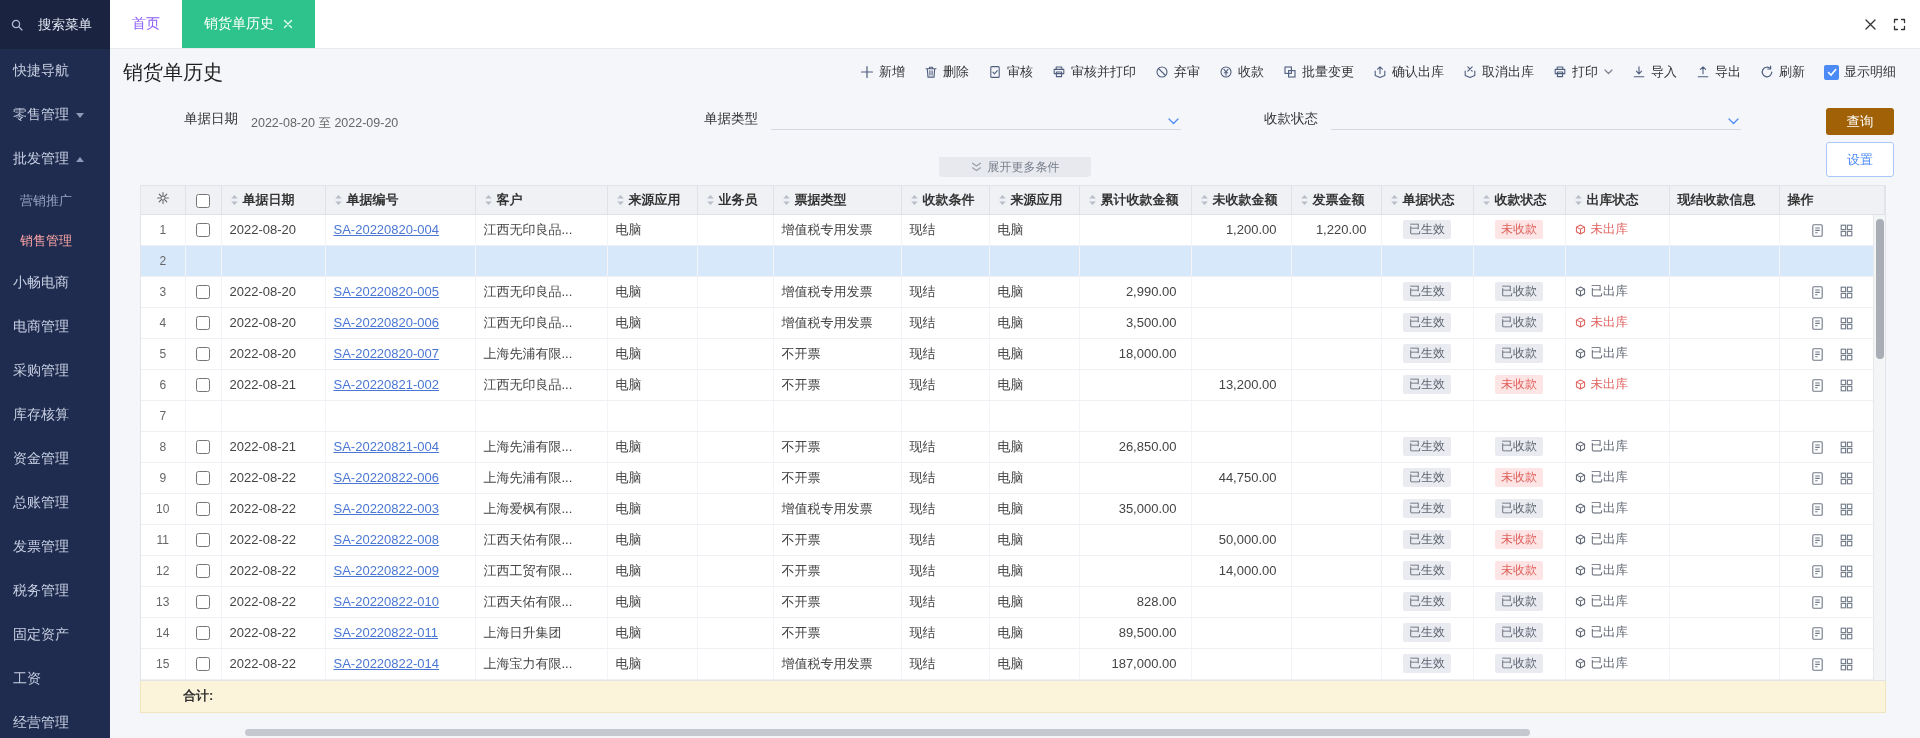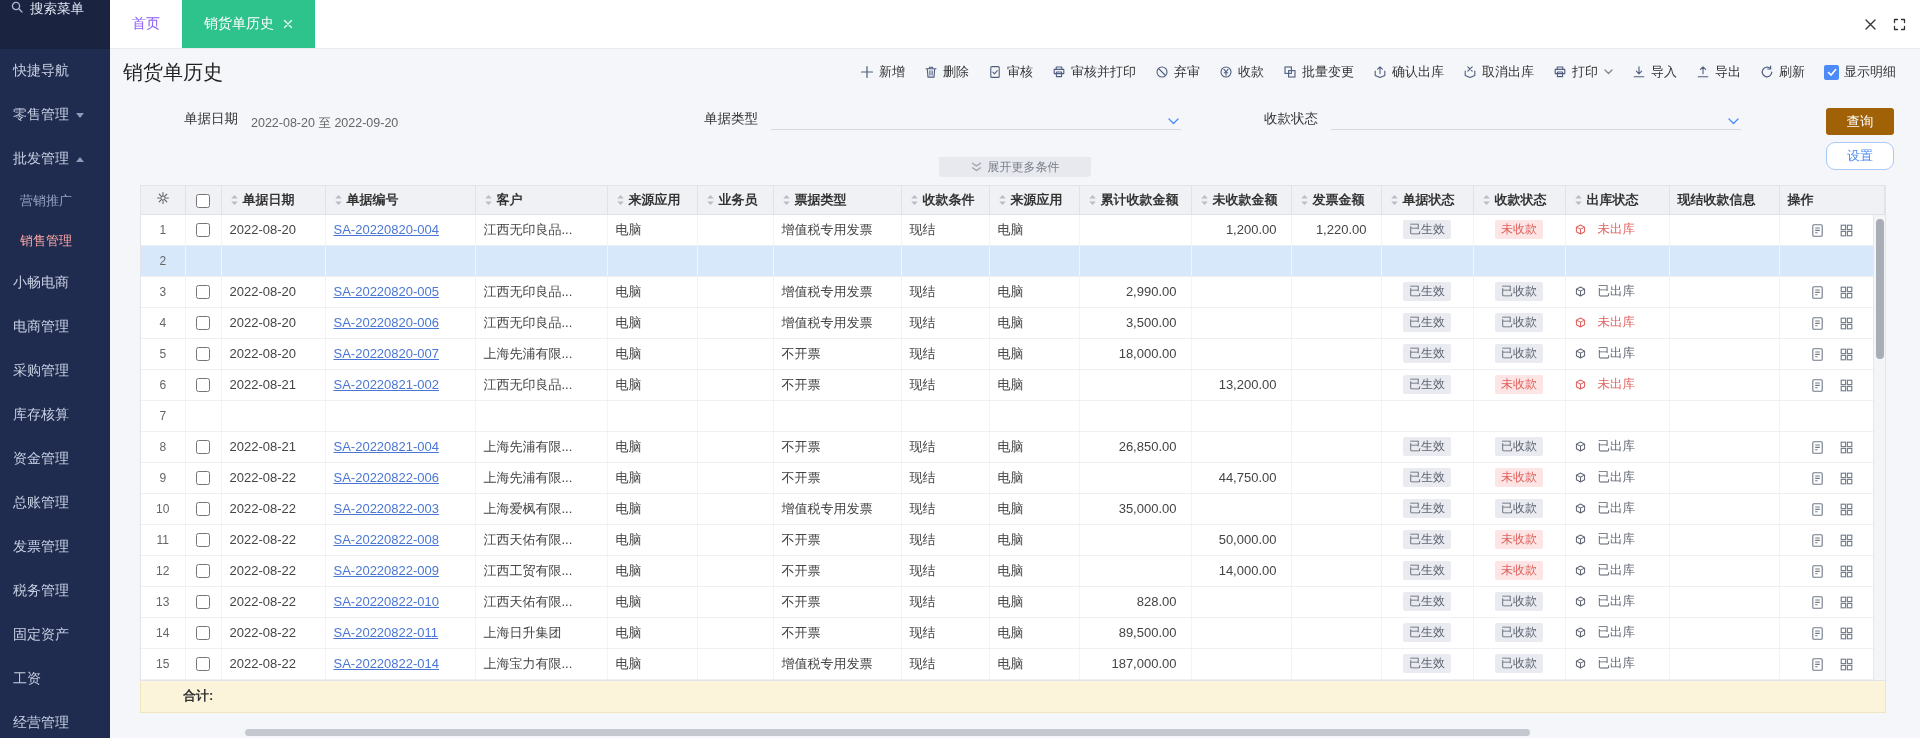--- a/index.html
+++ b/index.html
@@ -1,21 +1,21 @@
 <!DOCTYPE html>
 <html><head>
 <meta charset="utf-8">
 <style>
 *{margin:0;padding:0;box-sizing:border-box}
 html,body{width:1920px;height:738px;overflow:hidden;background:#fff;
   font-family:"Liberation Sans","DejaVu Sans",sans-serif}
 .app{display:flex;width:100%;height:100%}
 
 .sidebar{width:110px;flex:0 0 110px;background:#202c4f;display:flex;flex-direction:column;overflow:hidden}
-.sidebar-search{height:49px;flex:0 0 49px;display:flex;gap:6px;padding-left:10px;
+.sidebar-search{height:49px;flex:0 0 49px;display:flex;align-items:center;gap:14px;padding-left:10px;
   background:#1a2440;color:#dfe4f0;font-size:13.5px;cursor:pointer;white-space:nowrap}
 .sidebar-search .icon{display:inline-flex;color:#aeb8d2}
 .side-item{height:44px;display:flex;align-items:center;padding-left:13px;font-size:14px;color:#c7cfe2;
   cursor:pointer;white-space:nowrap}
 .side-item.sub{font-size:13px;color:#97a3c3;padding-left:20px;height:40px}
 .side-item.sub.active{color:#fca5a5}
 .caret{width:0;height:0;border-left:4px solid transparent;border-right:4px solid transparent;margin-left:7px}
 .caret.down{border-top:5px solid #8e9ab8}
 .caret.up{border-bottom:5px solid #8e9ab8}
 
@@ -45,21 +45,21 @@
 .quick-opt{font-size:13px;color:#555;cursor:pointer;white-space:nowrap}
 .quick-opt.active{background:#2ec28c;color:#fff;border-radius:10px;padding:2px 10px}
 .quick-opt.underline{text-decoration:underline}
 .date-range{margin-top:7px;font-size:12.5px;color:#666;cursor:pointer}
 .type-group{width:560px}
 .paystat-group{flex:1}
 .uselect{width:410px;height:22px;border-bottom:1px solid #d4d8e0;position:relative;cursor:pointer}
 .uselect .uchev{position:absolute;right:2px;bottom:4px;display:inline-flex;color:#4c8bf5}
 .fbtns{display:flex;flex-direction:column;gap:7px;margin-left:10px}
 .btn-primary{width:68px;height:27px;background:#a16207;color:#fff;border:none;border-radius:3px;font-size:13.5px;cursor:pointer;font-family:Liberation Mono, monospace}
-.btn-ghost{width:68px;height:28px;background:#fff;color:#4c8bf5;border:1px solid #a9c8fa;border-radius:9px;font-size:13px;cursor:pointer;font-family:Liberation Serif, serif}
+.btn-ghost{width:68px;height:35px;background:#fff;color:#4c8bf5;border:1px solid #a9c8fa;border-radius:3px;font-size:13px;cursor:pointer;font-family:Liberation Serif, serif}
 .expand-bar{height:20px;flex:0 0 20px;display:flex;align-items:center;gap:6px;justify-content:center;
   background:#e7e9ee;color:#787f8c;font-size:12px;width:152px;margin:0 auto;border-radius:0 0 4px 4px;cursor:pointer;white-space:nowrap}
 .expand-bar .icon{display:inline-flex;color:#9aa0ac}
 
 .table-wrap{margin:8px 34px 0 30px;background:#fff;border:1px solid #e2e4ea;position:relative}
 table{width:100%;border-collapse:collapse;table-layout:fixed}
 thead th{height:28px;background:#f0f1f5;font-size:13px;font-weight:700;color:#333;text-align:left;
   padding:0 8px;border-right:1px solid #e0e2e8;border-bottom:1px solid #dfe1e7;white-space:nowrap;overflow:hidden}
 thead th .hwrap{display:flex;align-items:center;gap:4px}
 thead th .sort{display:inline-flex;color:#b7bdc9;flex:0 0 auto}
@@ -68,21 +68,21 @@
 tbody tr.selected td{background:#d8e8fb}
 td.col-idx,th.col-idx{text-align:center;color:#666;font-size:12px;padding:0 2px}
 td.col-check,th.col-check{text-align:center;padding:0 2px}
 td.align-right{text-align:right;padding-right:14px}
 td.col-doc_status,td.col-pay_status{text-align:center}
 td.col-actions{text-align:center}
 a.doclink{color:#4a77d4;text-decoration:underline;cursor:pointer}
 .badge{display:inline-block;min-width:46px;padding:3px 6px;border-radius:2px;font-size:12px;line-height:1.1;text-align:center}
 .badge.gray{background:#e9ebf0;color:#5d6370}
 .badge.red{background:#fce5e4;color:#e0605c}
-.out{display:inline-flex;align-items:center;gap:11px;color:#5d6370;font-size:12.5px}
+.out{display:inline-flex;align-items:center;gap:4px;color:#5d6370;font-size:12.5px}
 .out .icon{display:inline-flex}
 .out.red{color:#e0605c}
 .act-icon{display:inline-flex;color:#707a88;cursor:pointer;margin:0 7px;vertical-align:middle}
 input[type=checkbox]{width:14px;height:14px;accent-color:#4c8bf5;cursor:pointer;vertical-align:middle}
 .vscroll{position:absolute;top:29px;bottom:0;right:0;width:12px;background:#f4f5f7;border-left:1px solid #e6e8ec}
 .vthumb{position:absolute;top:4px;left:2px;width:8px;height:140px;background:#a9aeb6;border-radius:4px}
 .sum-row{margin:0 34px 0 30px;height:32px;background:#fbf3da;border:1px solid #f0e4bd;border-top:none;
   display:flex;align-items:center;padding-left:42px;font-size:13px;color:#333;font-weight:700}
 .hscroll{position:absolute;left:135px;bottom:2px;width:1285px;height:7px;background:#c5c8ce;border-radius:4px;cursor:pointer}
 </style>

